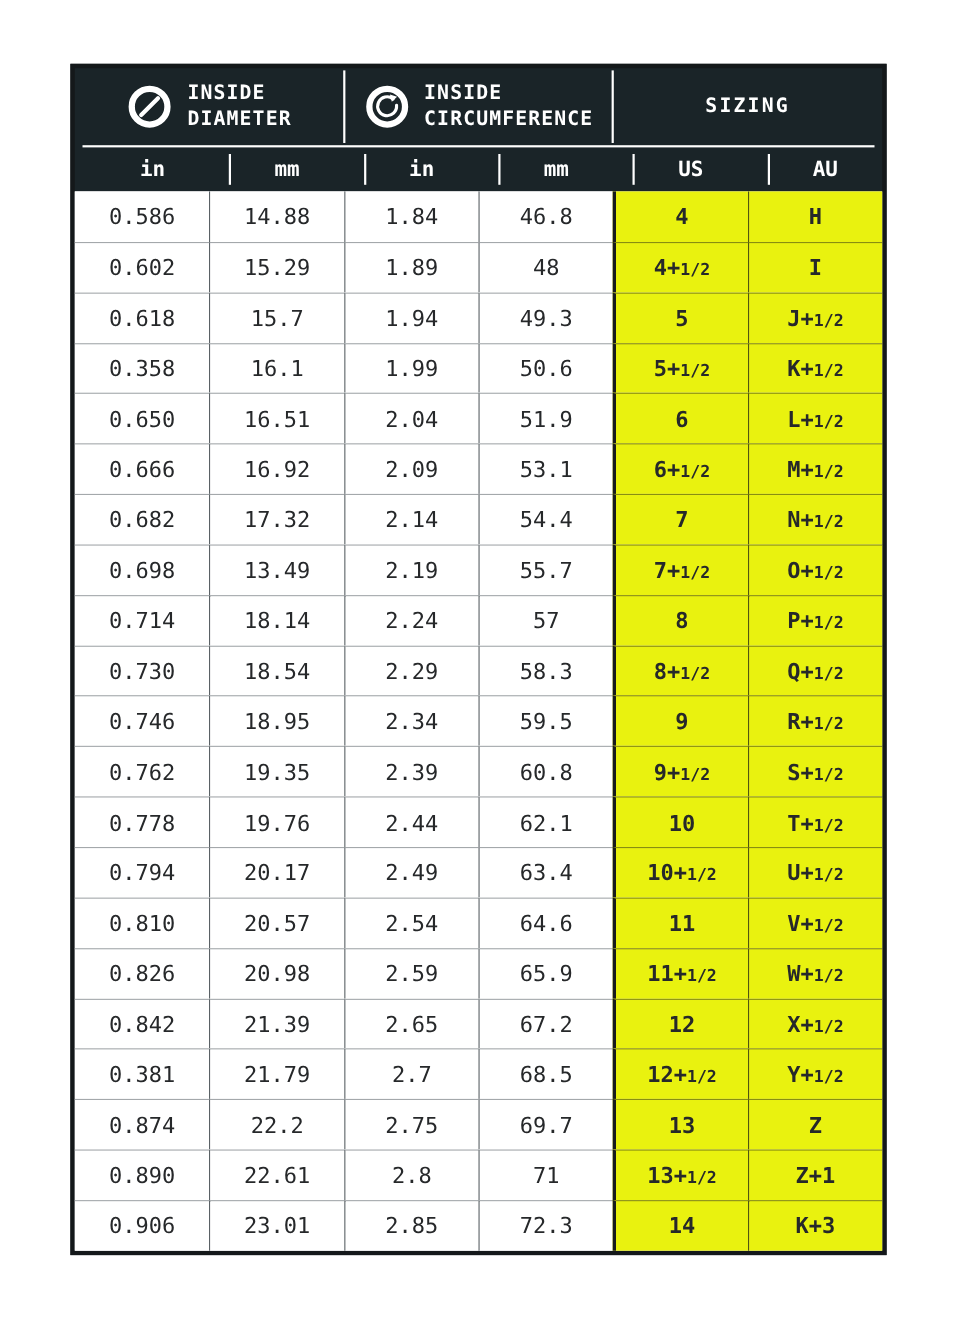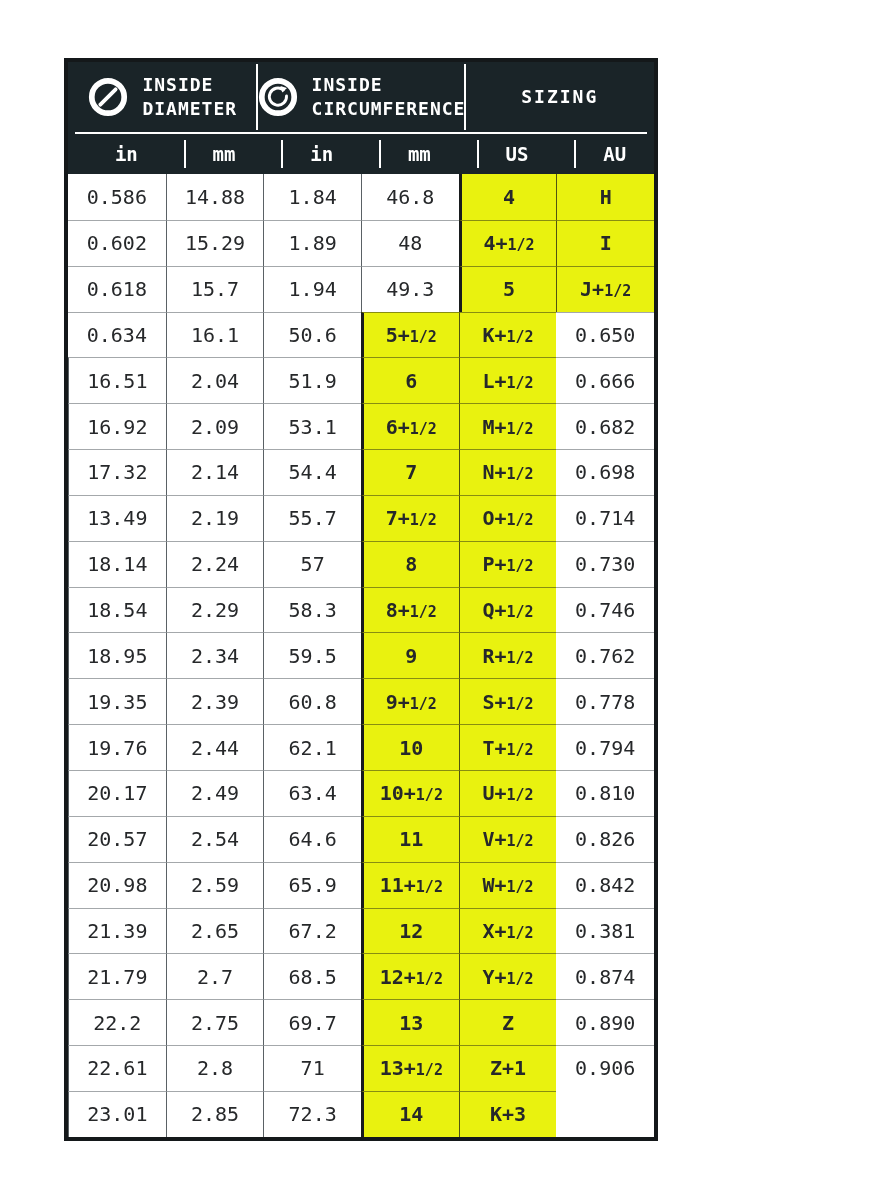--- a/index.html
+++ b/index.html
@@ -15,21 +15,21 @@
   body {
     background: #ffffff;
     font-family: "DejaVu Sans Mono", "Liberation Mono", monospace;
     position: relative;
     overflow: hidden;
   }
   .sizing-table {
     position: absolute;
     left: 64px;
     top: 58px;
-    width: 594px;
+    width: 742px;
     border: 4px solid var(--border-dark);
     background: var(--header-bg);
   }
   
   .icon-row {
     height: 70px;
     display: grid;
     grid-template-columns: 1fr 1fr 1fr;
   }
   .hgroup {
@@ -210,25 +210,28 @@
       <div class="cell c3">
         <span class="val">49.3</span>
       </div>
       <div class="cell c4 sz">
         <span class="val">5</span>
       </div>
       <div class="cell c5 sz">
         <span class="val"><span>J+</span><span class="frac">1/2</span></span>
       </div>
       <div class="cell c0">
-        <span class="val">0.634</span>
+        <span class="val">0.358</span>
       </div>
       <div class="cell c1">
         <span class="val">16.1</span>
       </div>
+      <div class="cell c2">
+        <span class="val">1.99</span>
+      </div>
       <div class="cell c3">
         <span class="val">50.6</span>
       </div>
       <div class="cell c4 sz">
         <span class="val"><span>5+</span><span class="frac">1/2</span></span>
       </div>
       <div class="cell c5 sz">
         <span class="val"><span>K+</span><span class="frac">1/2</span></span>
       </div>
       <div class="cell c0">

